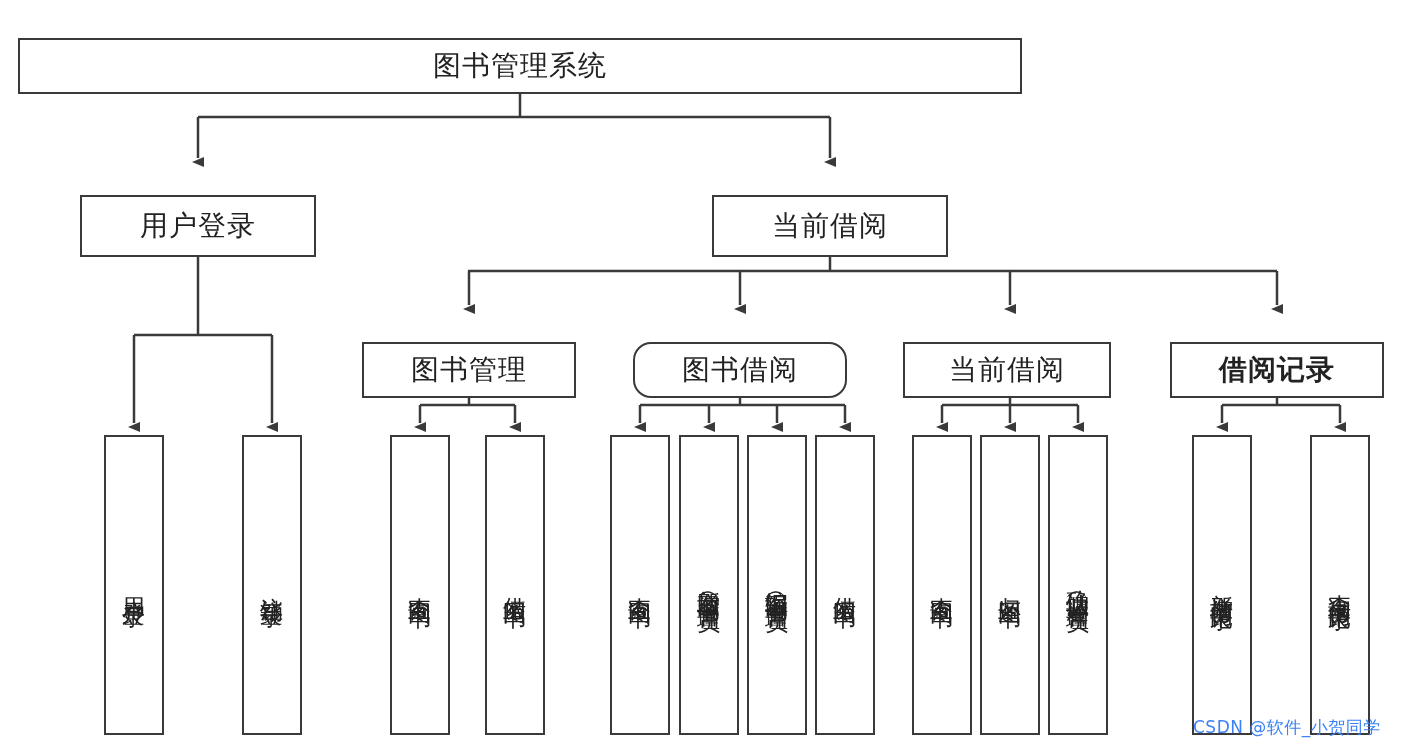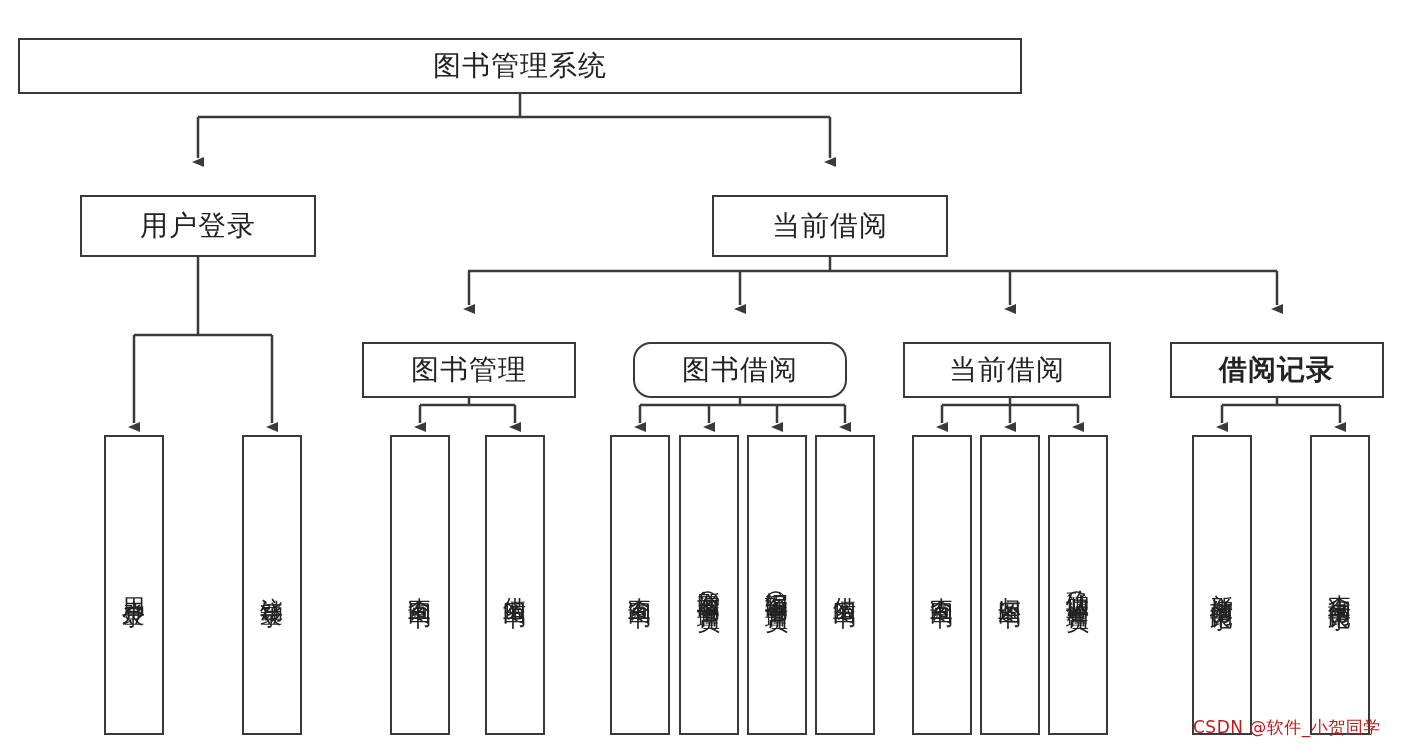--- a/index.html
+++ b/index.html
@@ -50,21 +50,21 @@
     line-height: 1.05;
   }
   .node.v .lbl {
     writing-mode: vertical-rl;
     text-orientation: upright;
     white-space: normal;
   }
   .watermark {
     position: absolute;
     font-size: 17px;
-    color: #b91c1c;
+    color: #3b82f6;
     letter-spacing: 0.5px;
     white-space: nowrap;
     pointer-events: none;
   }
 </style>
 </head>
 <body>
 
 <div id="canvas">
 

